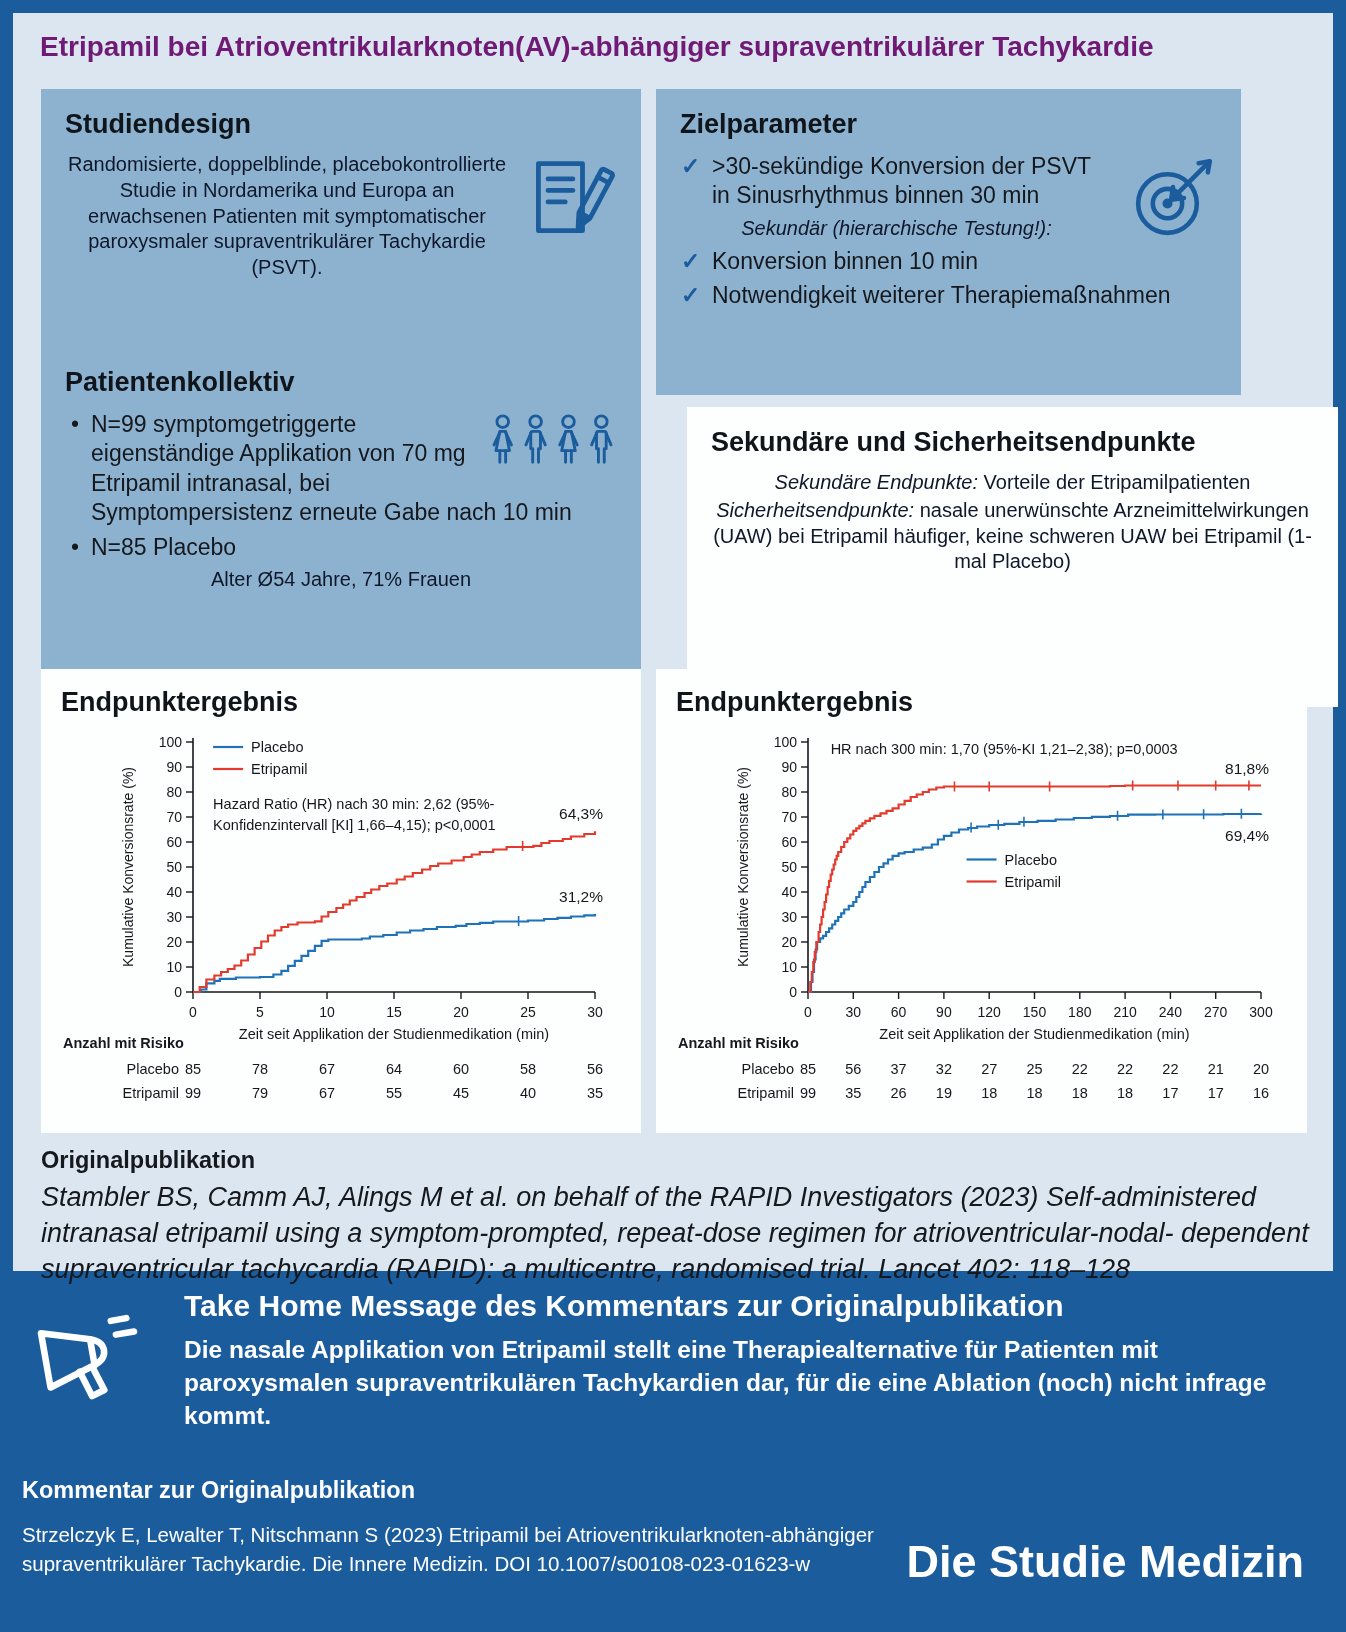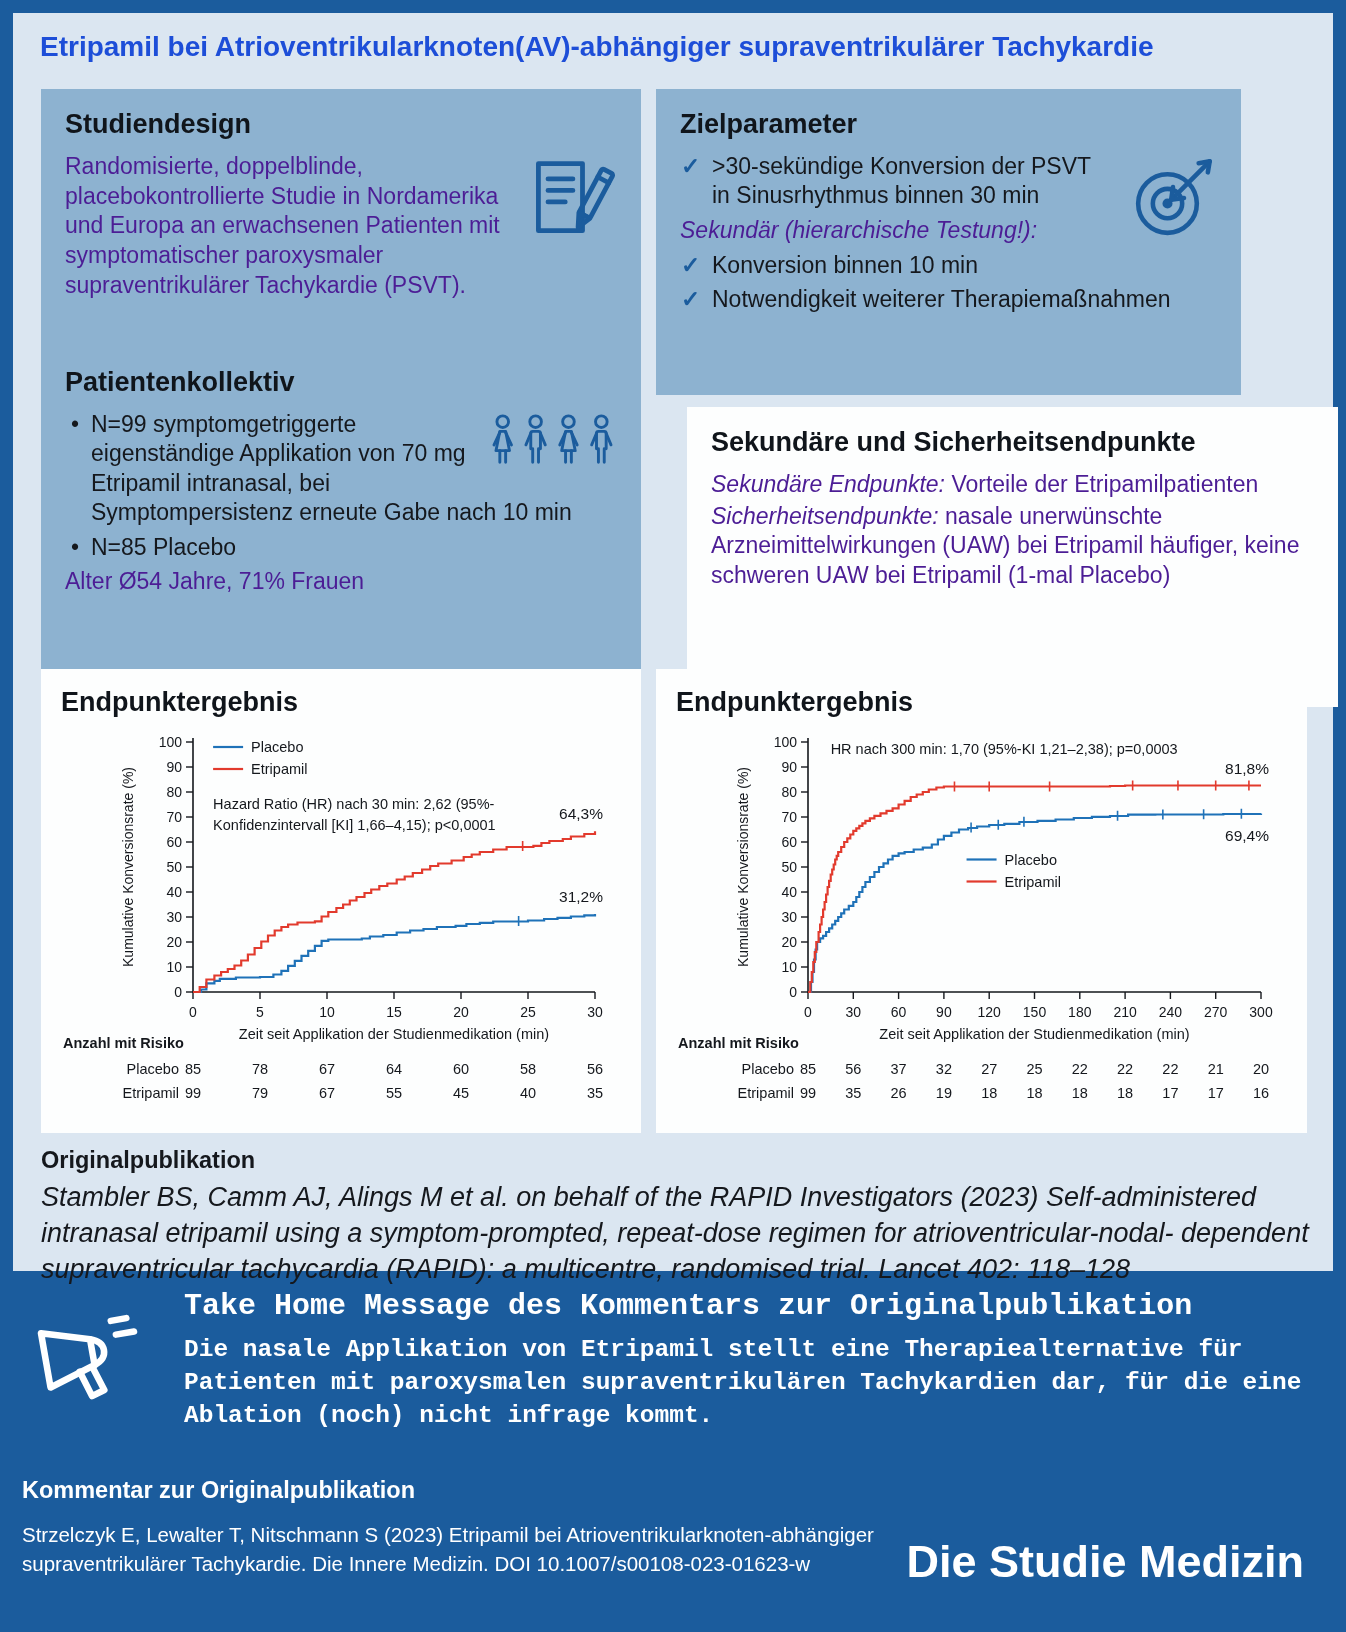--- a/index.html
+++ b/index.html
@@ -1,46 +1,46 @@
 <!DOCTYPE html>
 <html><head>
 <meta charset="utf-8">
 <style>
   * { margin:0; padding:0; box-sizing:border-box; }
   body { background:#ffffff; font-family:"Liberation Sans", sans-serif; }
   .page { position:relative; width:1346px; height:1632px; background:#1b5c9d; overflow:hidden; }
   .light { position:absolute; left:13px; top:13px; width:1320px; height:1258px; background:#dbe6f1; }
-  .title { position:absolute; left:27px; top:18px; font-size:28px; font-weight:bold; color:#1d4ed8; white-space:nowrap; }
+  .title { position:absolute; left:27px; top:18px; font-size:28px; font-weight:bold; color:#701a75; white-space:nowrap; }
   .box { position:absolute; padding:20px 24px; overflow:hidden; }
   .box.blue { background:#8db2d0; }
   .box.white { background:#fdfefe; }
   .box h2 { font-size:27px; font-weight:bold; color:#10151b; margin-bottom:12px; }
   #sd { left:28px; top:76px; width:600px; height:279px; }
   #zp { left:643px; top:76px; width:585px; height:306px; }
   #pk { left:28px; top:334px; width:600px; height:389px; }
   #se { left:674px; top:394px; width:651px; height:300px; }
   #chL { left:28px; top:656px; width:600px; height:464px; padding:18px 20px; }
   #chR { left:643px; top:656px; width:651px; height:464px; padding:18px 20px; }
-  .body-text { font-size:23px; color:#4c1d95; line-height:1.29; }
+  .body-text { font-size:20px; color:#0f172a; line-height:1.29;text-align:center; }
   .fl { float:right; margin:2px 0 10px 16px; }
   .hang { position:relative; padding-left:32px; font-size:23px; color:#15181d; line-height:1.28; margin-bottom:5px; }
   .hang .chk { position:absolute; left:1px; top:0; color:#1b5c9d; font-weight:bold; }
   .hang.bullets { padding-left:26px; }
   .hang .bul { position:absolute; left:6px; top:0; color:#15181d; }
   .it { font-style:italic; margin:2px 0 5px; }
   #se p { margin-bottom:2px; }
   #se em { font-style:italic; }
   .chartbox h2 { margin-bottom:8px; }
   .km { display:block; width:100%; height:auto; }
   .km text { font-family:"Liberation Sans", sans-serif; }
   .origpub { position:absolute; left:28px; top:1134px; width:1268px; color:#15181d; }
   .origpub h3 { font-size:23.5px; font-weight:bold; margin-bottom:6px; }
   .origpub p { font-size:27px; line-height:1.33;font-style:italic; }
   .footer { position:absolute; left:0; top:1271px; width:1346px; height:361px; color:#ffffff; }
-  .takehome { position:absolute; left:30px; top:18px; display:flex; align-items:flex-start;font-family:Liberation Mono, monospace; }
+  .takehome { position:absolute; left:30px; top:18px; display:flex; align-items:flex-start; }
   .mega { width:132px; flex:0 0 132px; margin-top:4px; }
   .th-text { margin-left:22px; width:1130px; }
   .th-text h2 { font-size:30px; font-weight:bold; margin-bottom:10px; }
   .th-text p { font-size:24.5px; font-weight:bold; line-height:1.35; }
   .kommentar { position:absolute; left:22px; top:206px; width:870px; }
   .kommentar h3 { font-size:23.5px; font-weight:bold; margin-bottom:16px; }
   .kommentar p { font-size:20.5px; line-height:1.42; }
   .brand { position:absolute; right:42px; bottom:44px; font-size:45px; font-weight:bold; }
 </style>
 </head>

